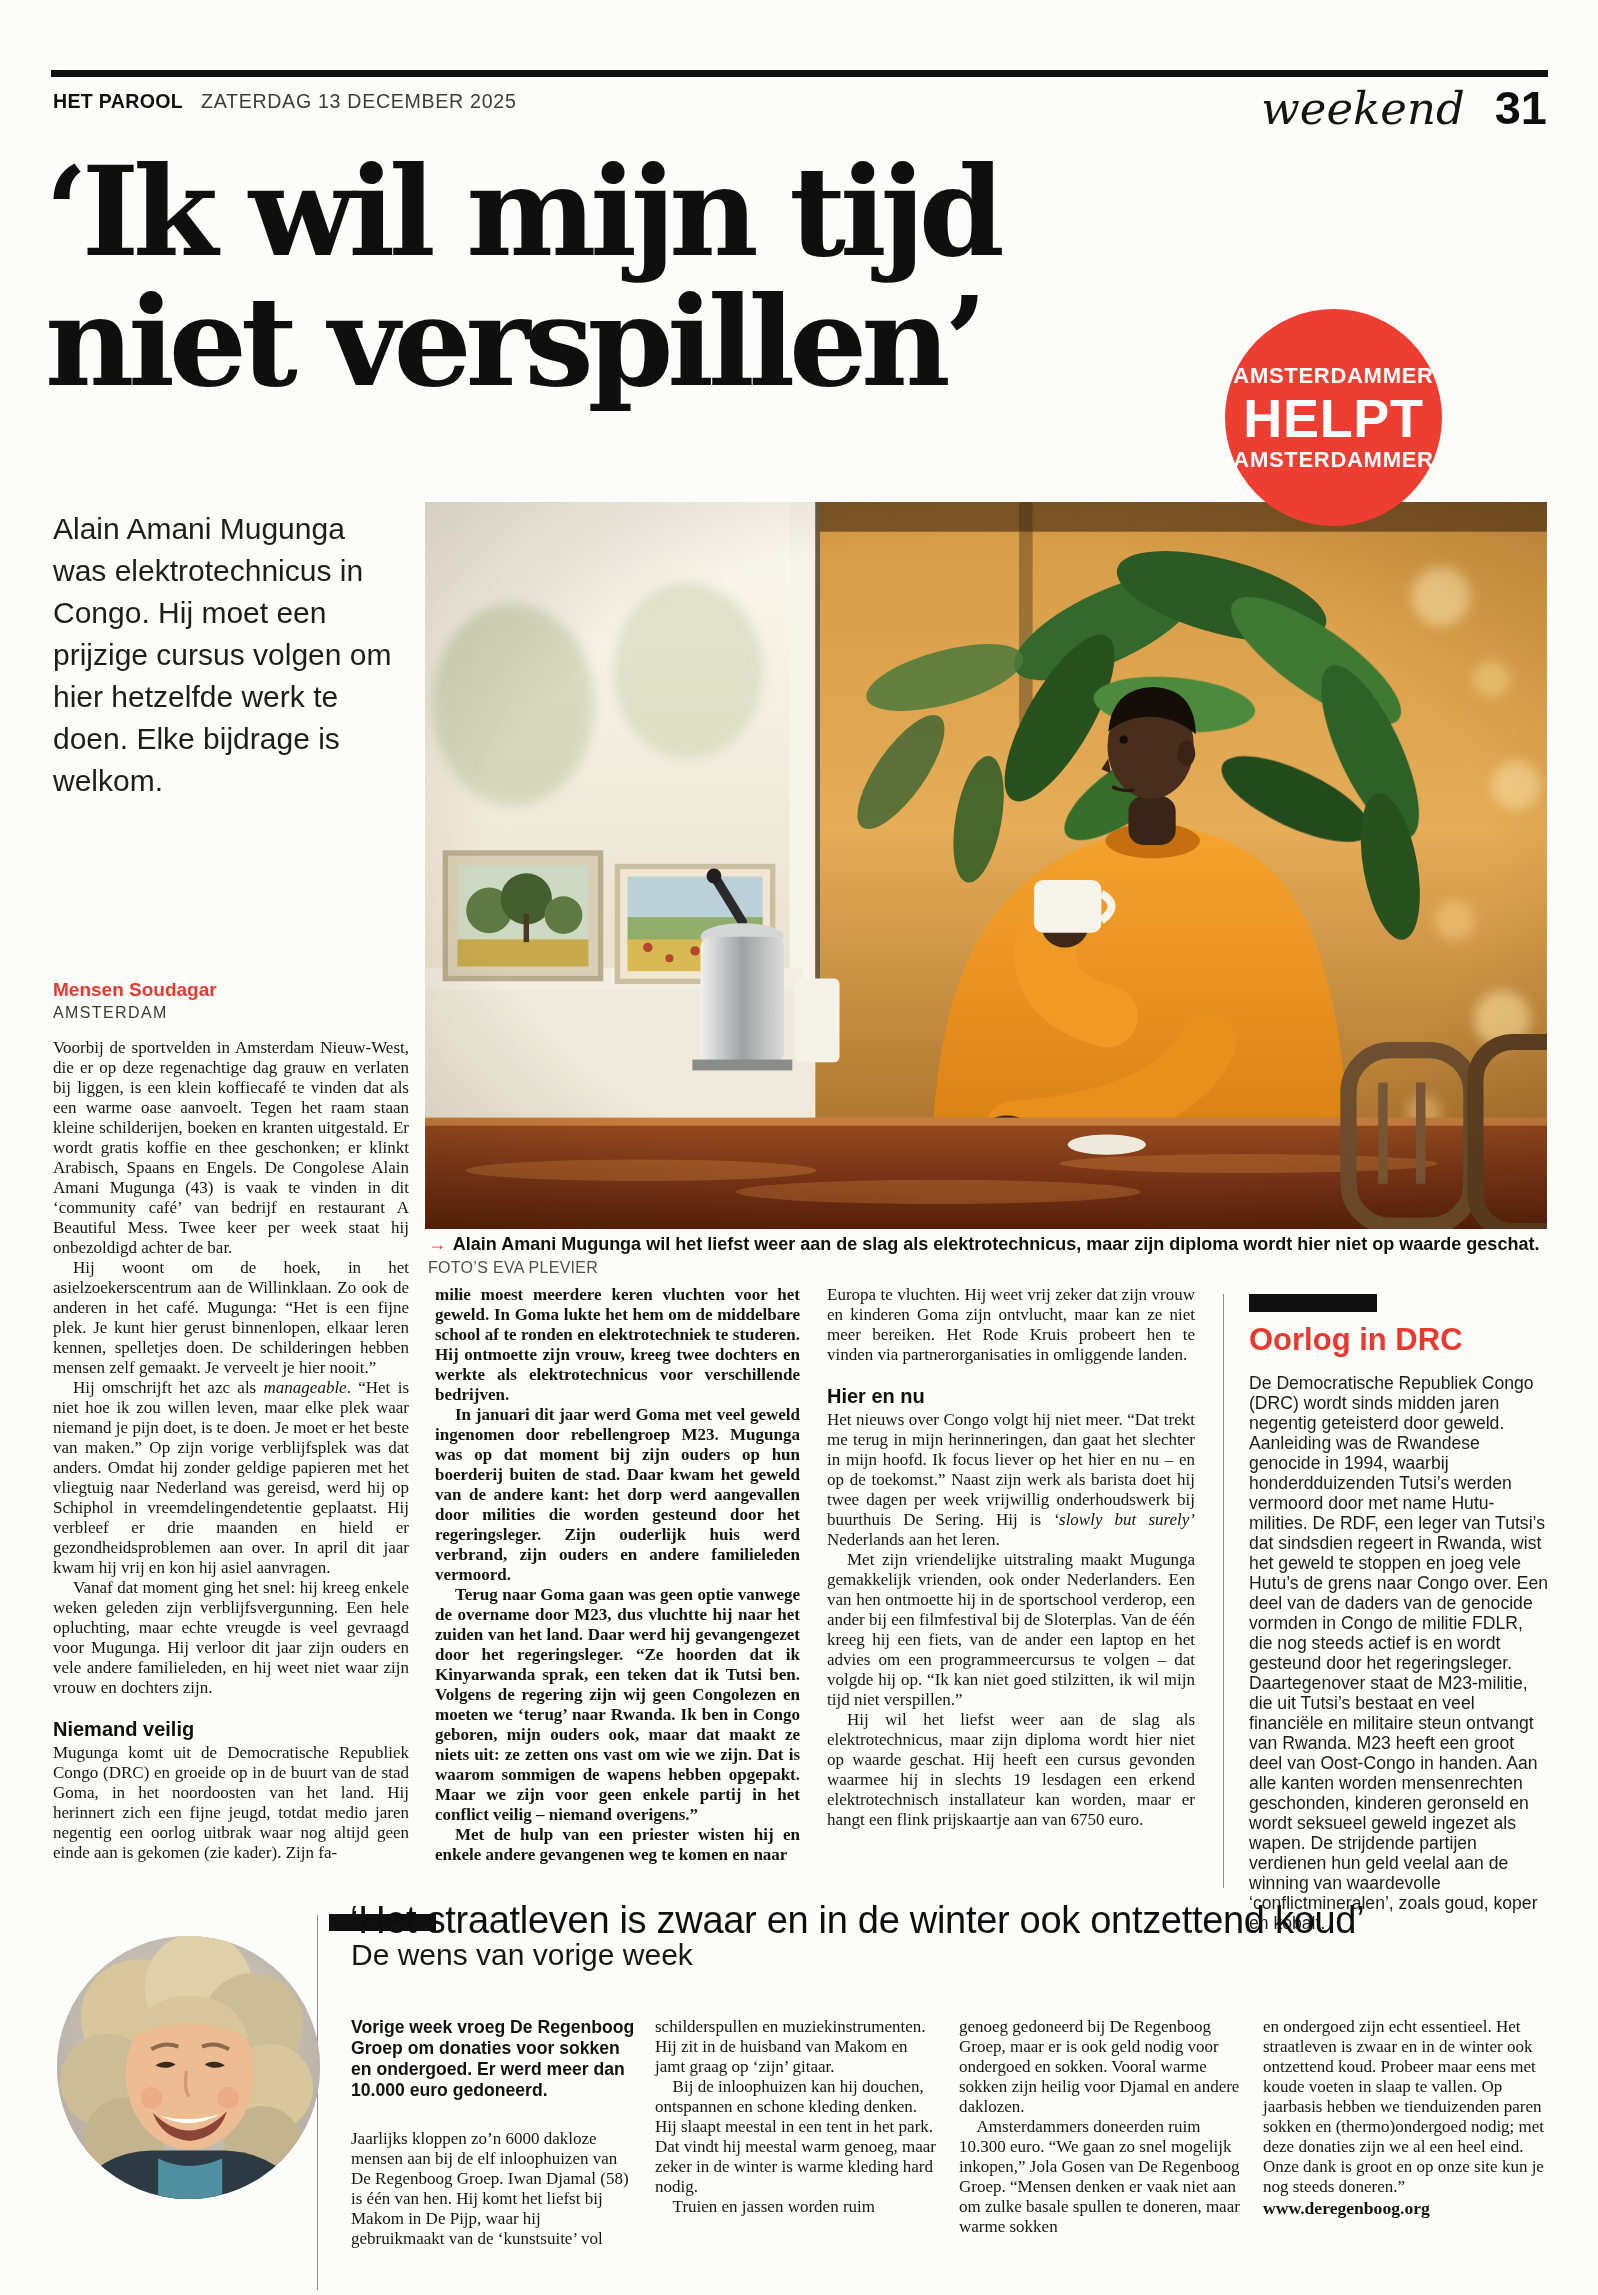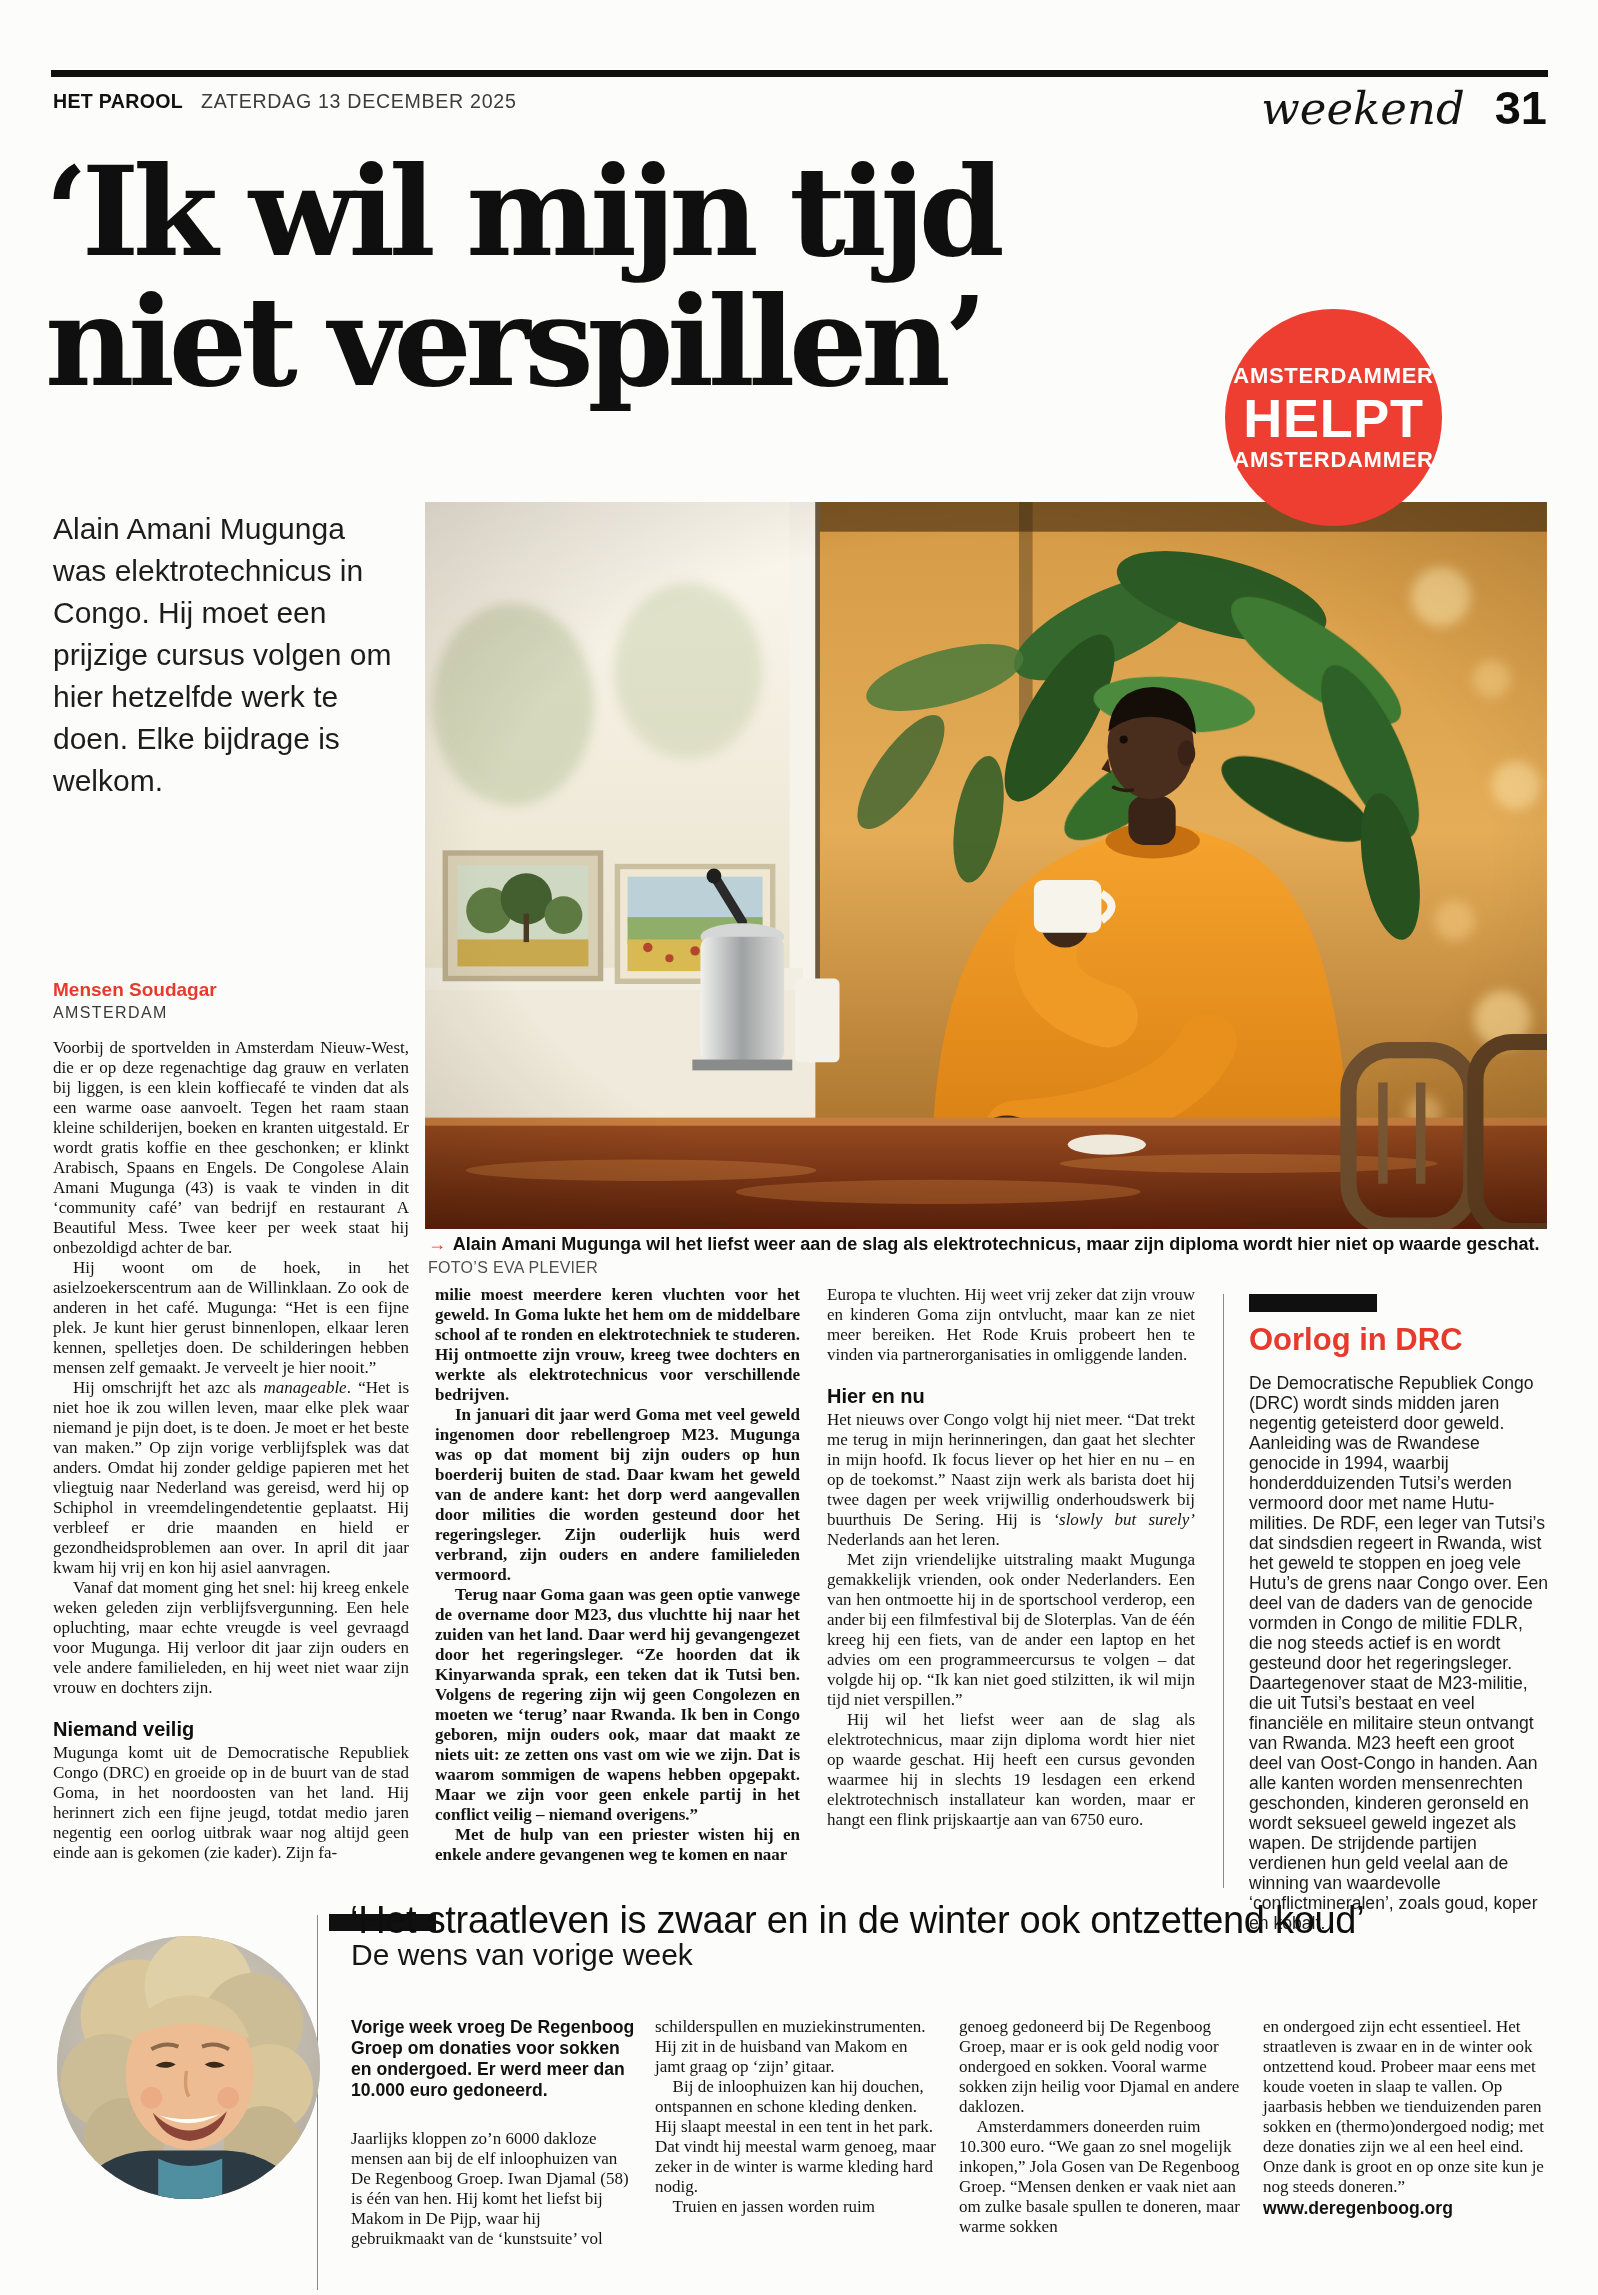--- a/index.html
+++ b/index.html
@@ -71,21 +71,21 @@
     font-weight:normal;font-size:38px;color:#0e0e0e;letter-spacing:-0.3px;}
   .wishcol{font-size:17px;line-height:20px;color:#141414;}
   .wishcol p{margin:0 0 0 0;}
   .wishcol p + p{text-indent:17.6px;}
   .wish-intro{font-family:"Liberation Sans",sans-serif;font-weight:bold;font-size:17.6px;
     line-height:21px;color:#111;margin-bottom:28px;}
   .wcolA{left:351px;top:2017px;width:284px;}
   .wcolB{left:655px;top:2017px;width:286px;}
   .wcolC{left:959px;top:2017px;width:289px;}
   .wcolD{left:1263px;top:2017px;width:285px;}
-  .wish-link{font-family:Liberation Sans, sans-serif;font-weight:bold;font-size:17.6px;
+  .wish-link{font-family:Liberation Serif, serif;font-weight:bold;font-size:17.6px;
     color:#111;margin-top:1.4px;display:inline-block;text-decoration:none;}
 
   
   .portrait{left:57px;top:1936px;width:263px;height:263px;border-radius:50%;overflow:hidden;
     background:#c9c2b6;}
 </style>
 </head>
 <body>
 
 <div class="page">

